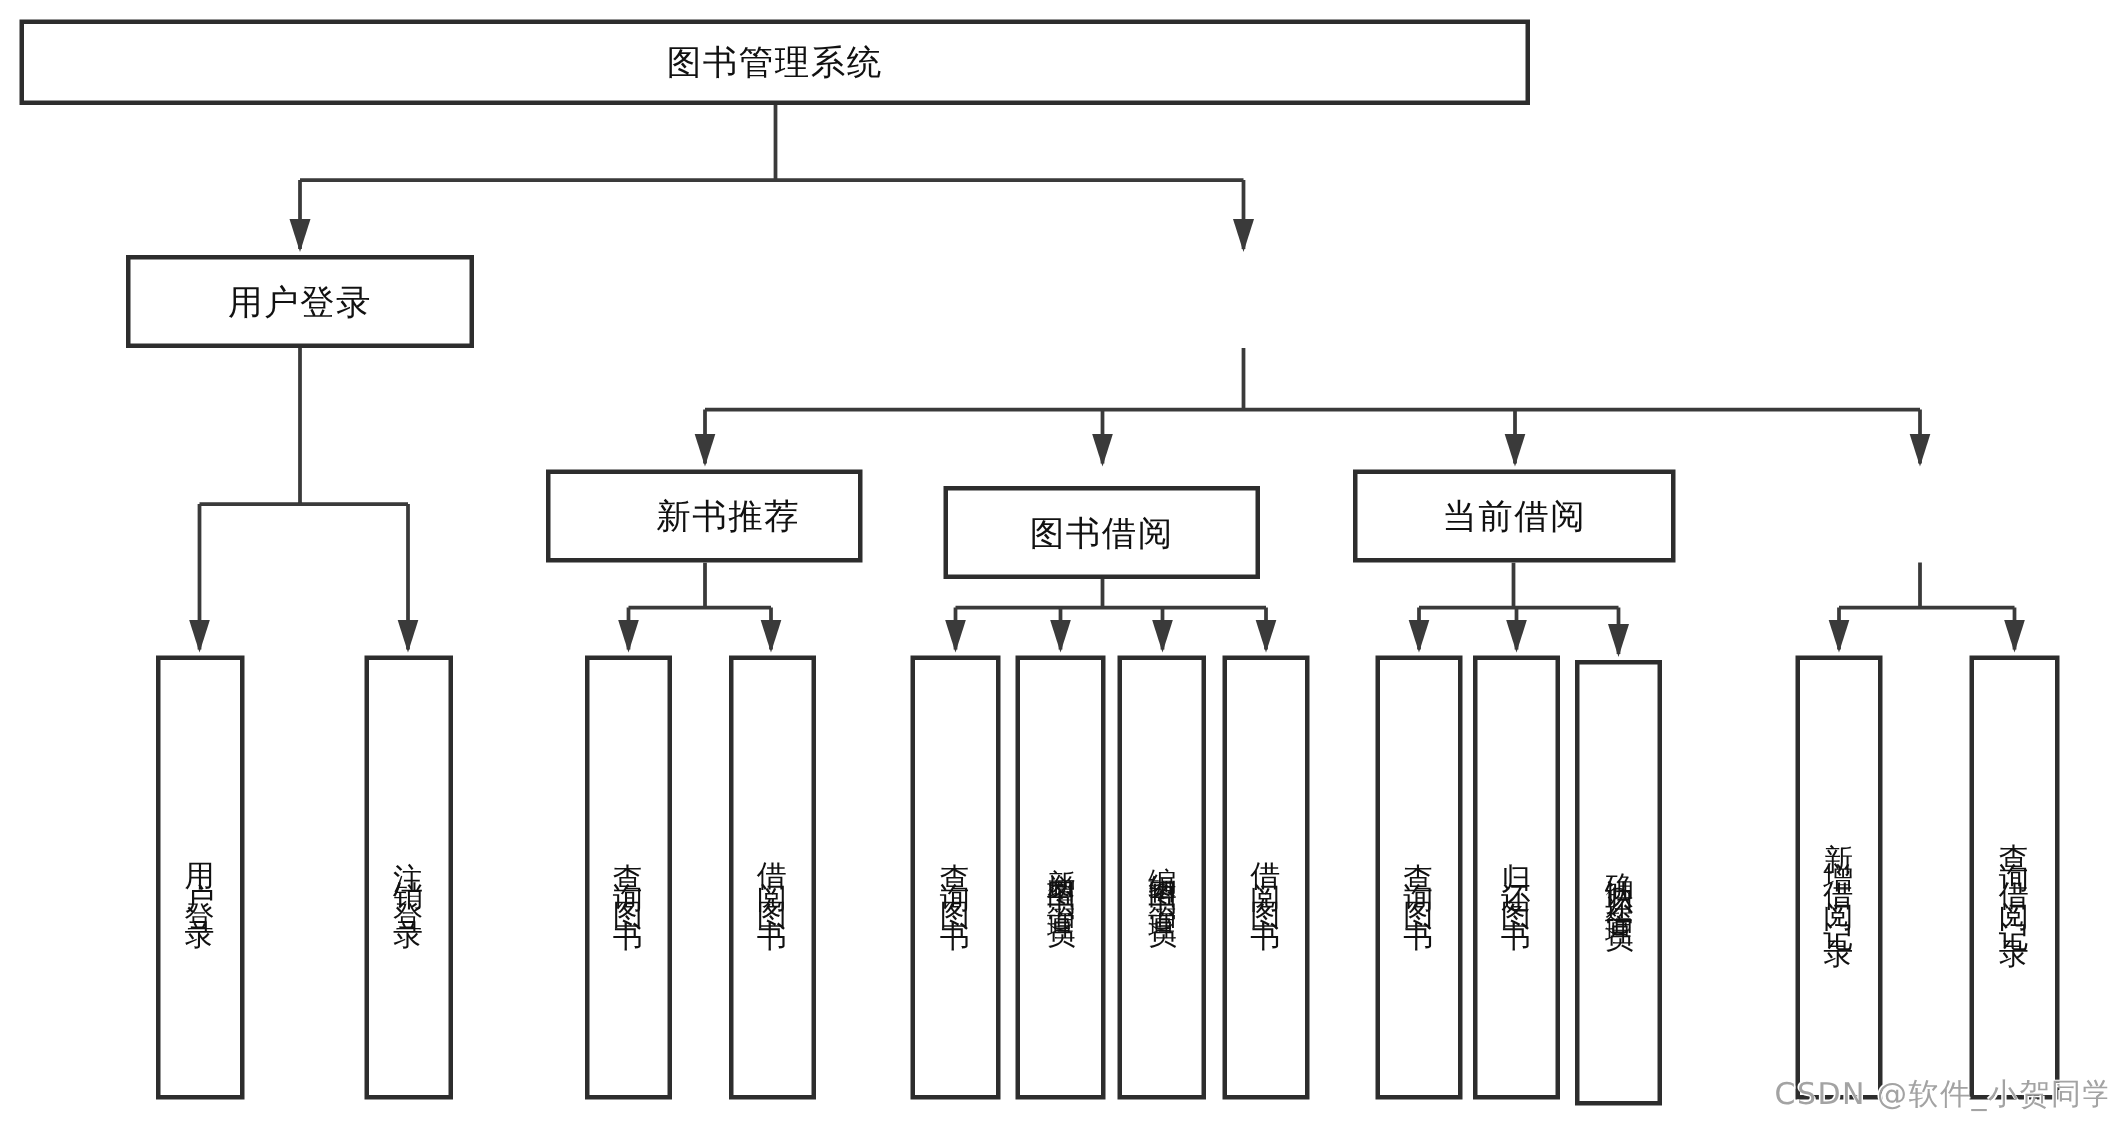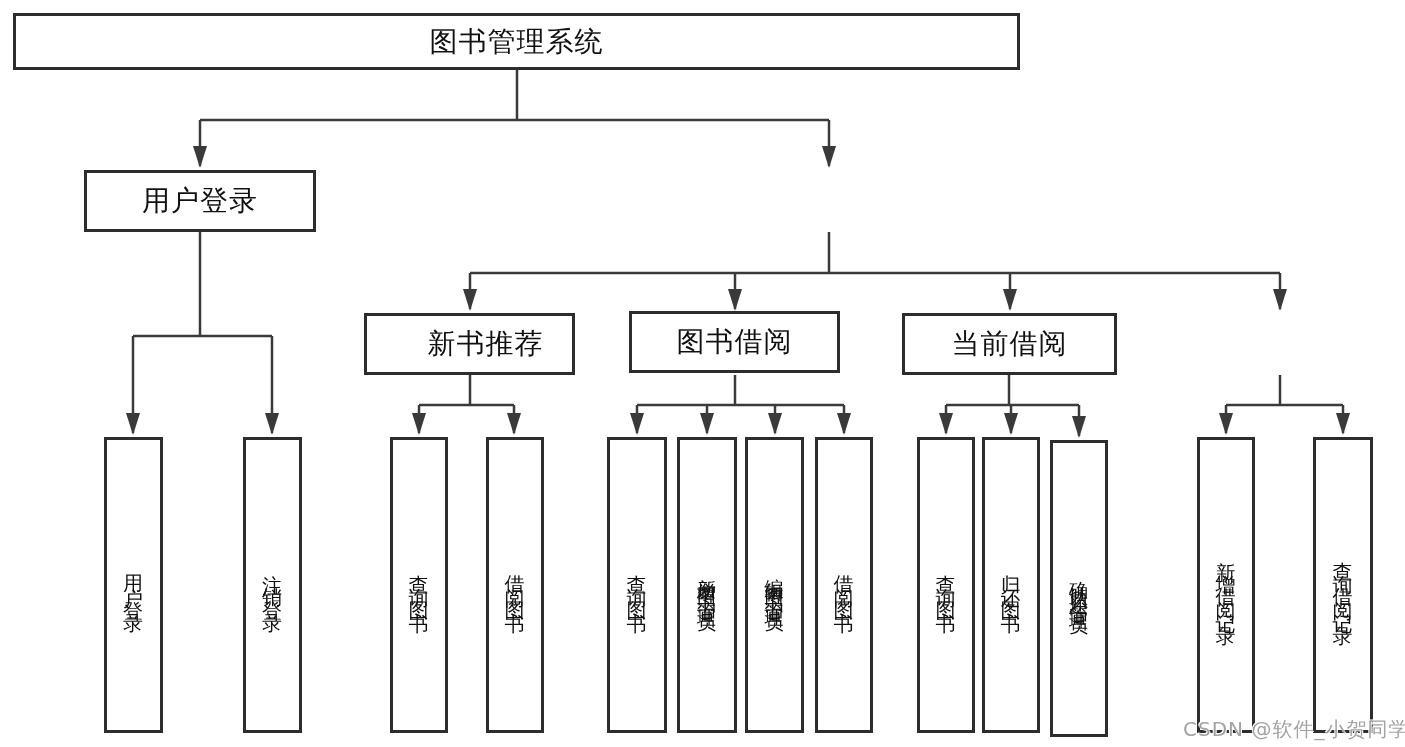--- a/index.html
+++ b/index.html
@@ -6,21 +6,21 @@
   .canvas {
     position:relative; width:1405px; height:747px; background:#ffffff;
     font-family:"DejaVu Sans","Liberation Sans",sans-serif; overflow:hidden;
   }
   .connectors { position:absolute; left:0; top:0; }
   .box {
     position:absolute; box-sizing:border-box; background:#ffffff;
     border:3px solid #2d2d2d; color:#111111;
     display:flex; align-items:center; justify-content:center;
   }
-  .hbox { font-size:28px; letter-spacing:1px; white-space:nowrap;font-family:Liberation Serif, serif; }
+  .hbox { font-size:23px; letter-spacing:1px; white-space:nowrap;font-family:Liberation Serif, serif; }
   .vbox {
     writing-mode:vertical-rl; text-orientation:mixed;
     font-size:20px; letter-spacing:13px; line-height:1;
     white-space:nowrap;
   }
   .vbox.tight { font-size:19px; letter-spacing:5px; }
   .watermark {
     position:absolute; left:1183px; top:716px; font-size:20px;
     color:#a3a3a3; letter-spacing:1px; white-space:nowrap;
     text-shadow:1px 1px 0 #ffffff, -1px -1px 0 #ffffff;
@@ -72,21 +72,21 @@
       <line x1="1226" y1="405" x2="1226" y2="433" marker-end="url(#arrow)"></line>
       <line x1="1343" y1="405" x2="1343" y2="433" marker-end="url(#arrow)"></line>
     </g>
   </svg>
 
   <div class="box hbox" style="left:13px; top:13px; width:1007px; height:57px;">图书管理系统</div>
 
   <div class="box hbox" style="left:84px; top:170px; width:232px; height:62px;">用户登录</div>
 
   <div class="box hbox" style="left:364px; top:313px; width:211px; height:62px;padding-left:32px;">新书推荐</div>
-  <div class="box hbox" style="left:629px; top:311px; width:211px; height:62px;">图书借阅</div>
+  <div class="box hbox" style="left:629px; top:324px; width:211px; height:62px;">图书借阅</div>
   <div class="box hbox" style="left:902px; top:313px; width:215px; height:62px;">当前借阅</div>
 
   <div class="box vbox" style="left:104px; top:437px; width:59px; height:296px;">用户登录</div>
   <div class="box vbox" style="left:243px; top:437px; width:59px; height:296px;">注销登录</div>
 
   <div class="box vbox" style="left:390px; top:437px; width:58px; height:296px;">查询图书</div>
   <div class="box vbox" style="left:486px; top:437px; width:58px; height:296px;">借阅图书</div>
 
   <div class="box vbox" style="left:607px; top:437px; width:60px; height:296px;">查询图书</div>
   <div class="box vbox tight" style="left:677px; top:437px; width:60px; height:296px;">新增图书（管理员）</div>

